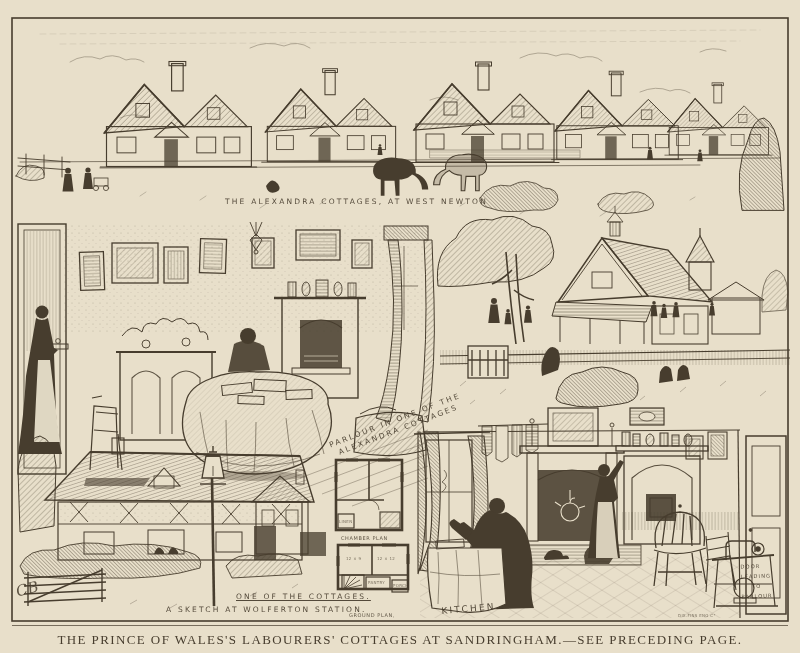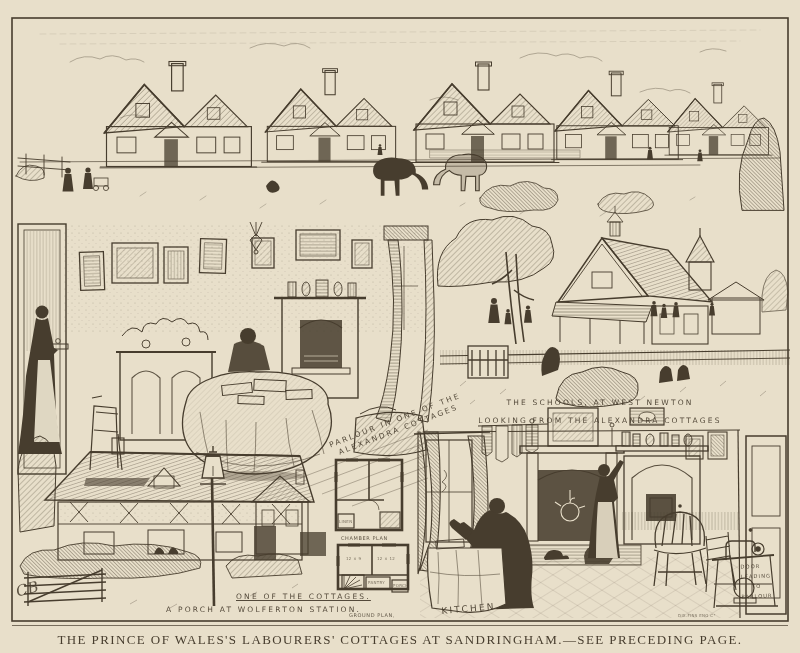--- a/index.html
+++ b/index.html
@@ -531,33 +531,30 @@
 
     <g class="np" stroke-width="1.1">
       <rect x="686" y="436" width="17" height="23"></rect>
           <rect x="689" y="439" width="11" height="17" stroke-width="0.6" fill="url(#hatch)" opacity="0.85"></rect>
       <rect x="708" y="432" width="19" height="27"></rect>
           <rect x="711" y="435" width="13" height="21" stroke-width="0.6" fill="url(#bhatch)" opacity="0.85"></rect>
     </g>
   </g>
 </svg>
 
+<div class="hand" style="left:225px;top:197px;">THE ALEXANDRA COTTAGES, AT WEST NEWTON</div>
 
 <div class="hand rot" style="left:328px;top:441px;transform:rotate(-21deg);">
   <div>PARLOUR  IN ONE OF THE</div>
   <div style="margin-top:1px;margin-left:6px;">ALEXANDRA COTTAGES</div>
 </div>
 
-<div style="position:absolute;left:470px;top:391px;width:260px;text-align:center;">
-  <div class="hand" style="position:static;display:inline-block;">THE SCHOOLS, AT WEST NEWTON</div><br>
-  <div class="hand" style="position:static;display:inline-block;margin-top:1px;">LOOKING FROM THE ALEXANDRA COTTAGES</div>
-</div>
 
 <div class="hand" style="left:236px;top:592px;text-decoration:underline;">ONE OF THE COTTAGES.</div>
-<div class="hand" style="left:166px;top:605px;">A PORCH AT WOLFERTON STATION.</div>
+<div class="hand" style="left:166px;top:605px;">A SKETCH AT WOLFERTON STATION.</div>
 
 <div class="hand tiny" style="left:341px;top:535px;">CHAMBER PLAN</div>
 <div class="hand tiny" style="left:349px;top:612px;">GROUND PLAN,</div>
 <div class="hand micro" style="left:339px;top:519px;">LINEN</div>
 <div class="hand micro" style="left:368px;top:580px;">PANTRY</div>
 <div class="hand micro" style="left:393px;top:583px;">PORCH</div>
 <div class="hand micro" style="left:346px;top:556px;">12 × 9</div>
 <div class="hand micro" style="left:377px;top:556px;">12 × 12</div>
 
 <div class="hand rot" style="left:441px;top:606px;font-size:9px;transform:rotate(-5deg);">KITCHEN</div>

